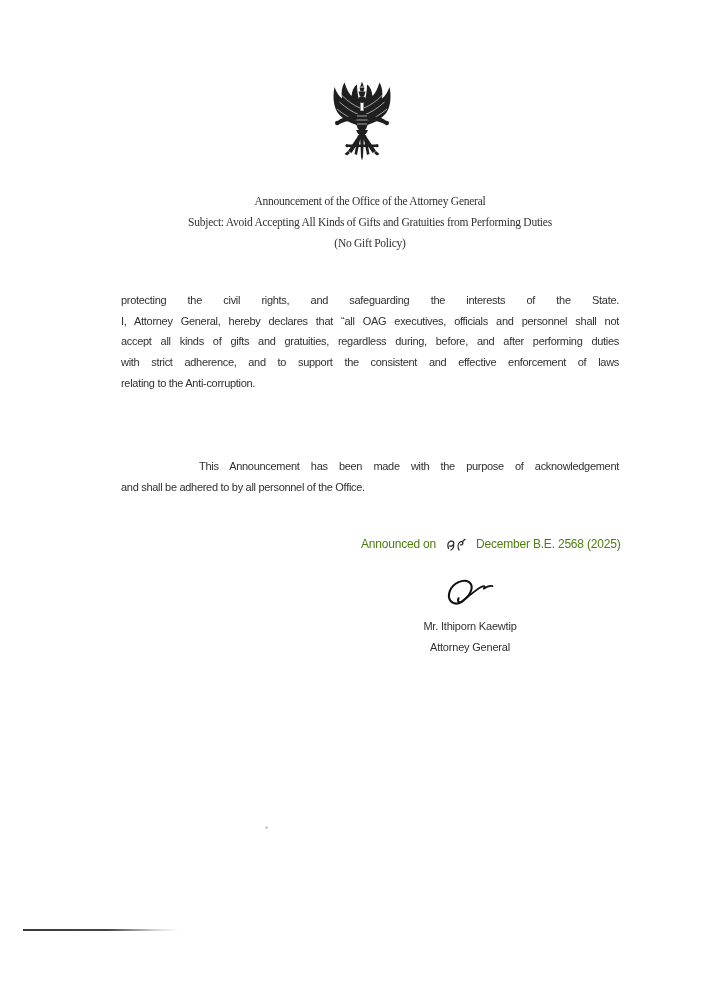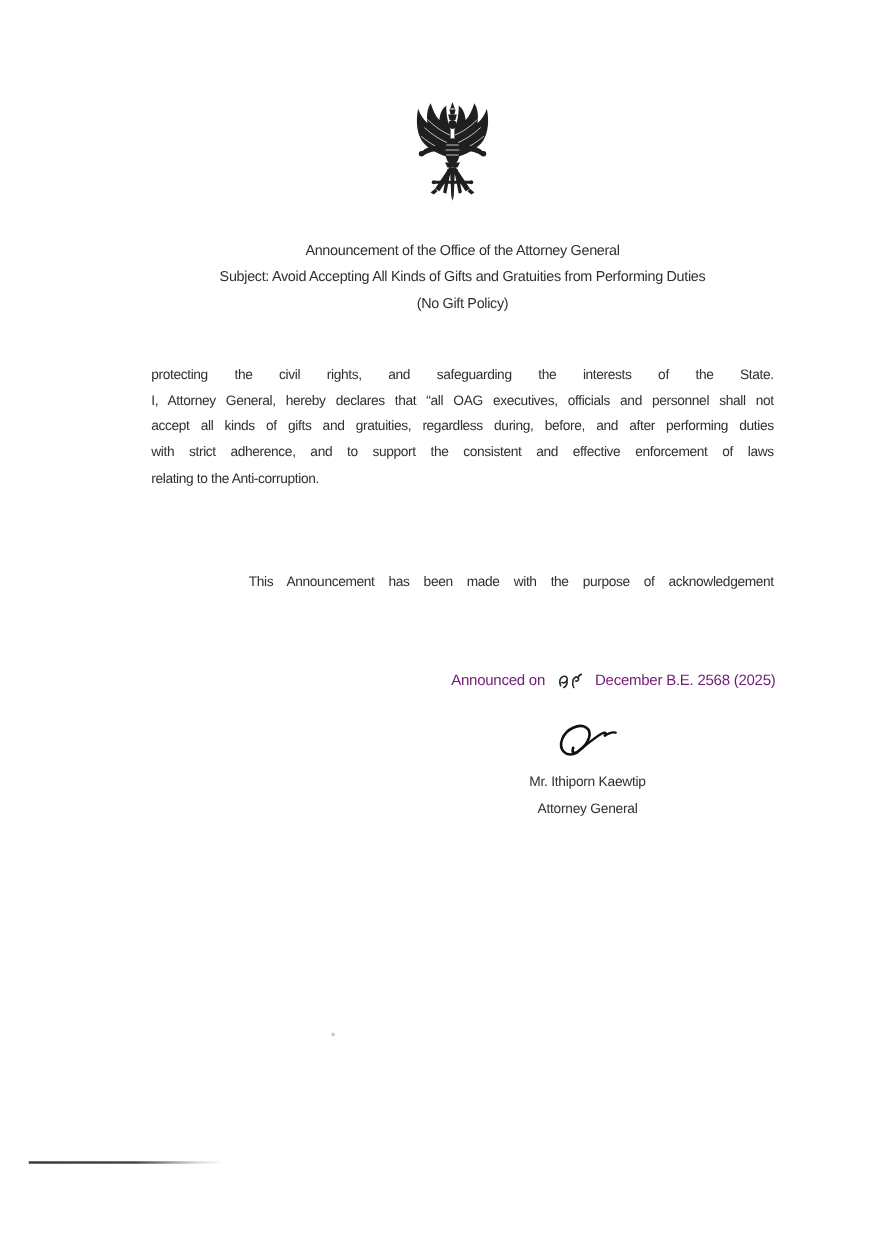--- a/index.html
+++ b/index.html
@@ -12,39 +12,39 @@
     overflow:hidden;
   }
   
   .emblem { position:absolute; left:330px; top:81px; width:64px; height:80px; }
   .emblem svg { width:100%; height:100%; }
 
   
   .titles {
     position:absolute; left:121px; top:191px; width:498px;
     text-align:center; font-size:11.5px; line-height:20.8px;
-    letter-spacing:-0.25px; color:#303030;
+    letter-spacing:-0.25px; color:#303030;font-family:Liberation Serif, serif;
   }
 
   
   .para {
     position:absolute; left:121px; width:498px;
     font-size:11px; letter-spacing:-0.3px; color:#303030;
   }
   .para .ln { height:20.7px; line-height:20.7px; text-align:justify; text-align-last:justify; }
   .para .ln.last { text-align-last:left; }
   .para .ln.indent { text-indent:78px; }
   #para1 { top:290px; }
   #para2 { top:456px; }
 
   
   .announce {
     position:absolute; left:361px; top:536px;
     display:flex; align-items:center; gap:7px;
-    font-size:12px; letter-spacing:-0.2px; line-height:17px; color:#701a75;
+    font-size:12px; letter-spacing:-0.2px; line-height:17px; color:#4d7c0f;
   }
   .day-svg { width:22px; height:14px; display:block; margin:0 2px; }
 
   
   .sig-block {
     position:absolute; left:370px; top:575px; width:200px;
     text-align:center; font-size:11px; letter-spacing:-0.2px; color:#303030;
   }
   .sig-svg { display:block; width:58px; height:34px; margin:0 auto; transform:rotate(-6deg); }
   .sig-name { margin-top:9px; line-height:16px; }
@@ -115,20 +115,21 @@
   <div class="para" id="para1">
     <div class="ln">protecting the civil rights, and safeguarding the interests of the State.</div>
     <div class="ln">I, Attorney General, hereby declares that “all OAG executives, officials and personnel shall not</div>
     <div class="ln">accept all kinds of gifts and gratuities, regardless during, before, and after performing duties</div>
     <div class="ln">with strict adherence, and to support the consistent and effective enforcement of laws</div>
     <div class="ln last">relating to the Anti-corruption.</div>
   </div>
 
   <div class="para" id="para2">
     <div class="ln indent">This Announcement has been made with the purpose of acknowledgement</div>
+    <div class="ln last">and shall be adhered to by all personnel of the Office.</div>
   </div>
 
   <div class="announce">
     <span>Announced on</span>
     <span title="๒๖">
       <svg class="day-svg" viewBox="0 0 22 14" xmlns="http://www.w3.org/2000/svg">
         <g fill="none" stroke="#2a2a2a" stroke-width="1.3" stroke-linecap="round">
           <path d="M3.5 10.5 C2 7 3 4 5.5 3.2 C8 2.5 9.5 4.5 8.5 6.5 C7.8 8 6 8.5 4.5 8"></path>
           <path d="M8.5 6.5 C9 9 8 11 6 12"></path>
           <path d="M14 12 C12.5 9 13 5.5 15 4 C16 3.2 17.5 3.5 17.8 4.8 C18.2 6.3 16.8 7.2 15.5 6.8"></path>

